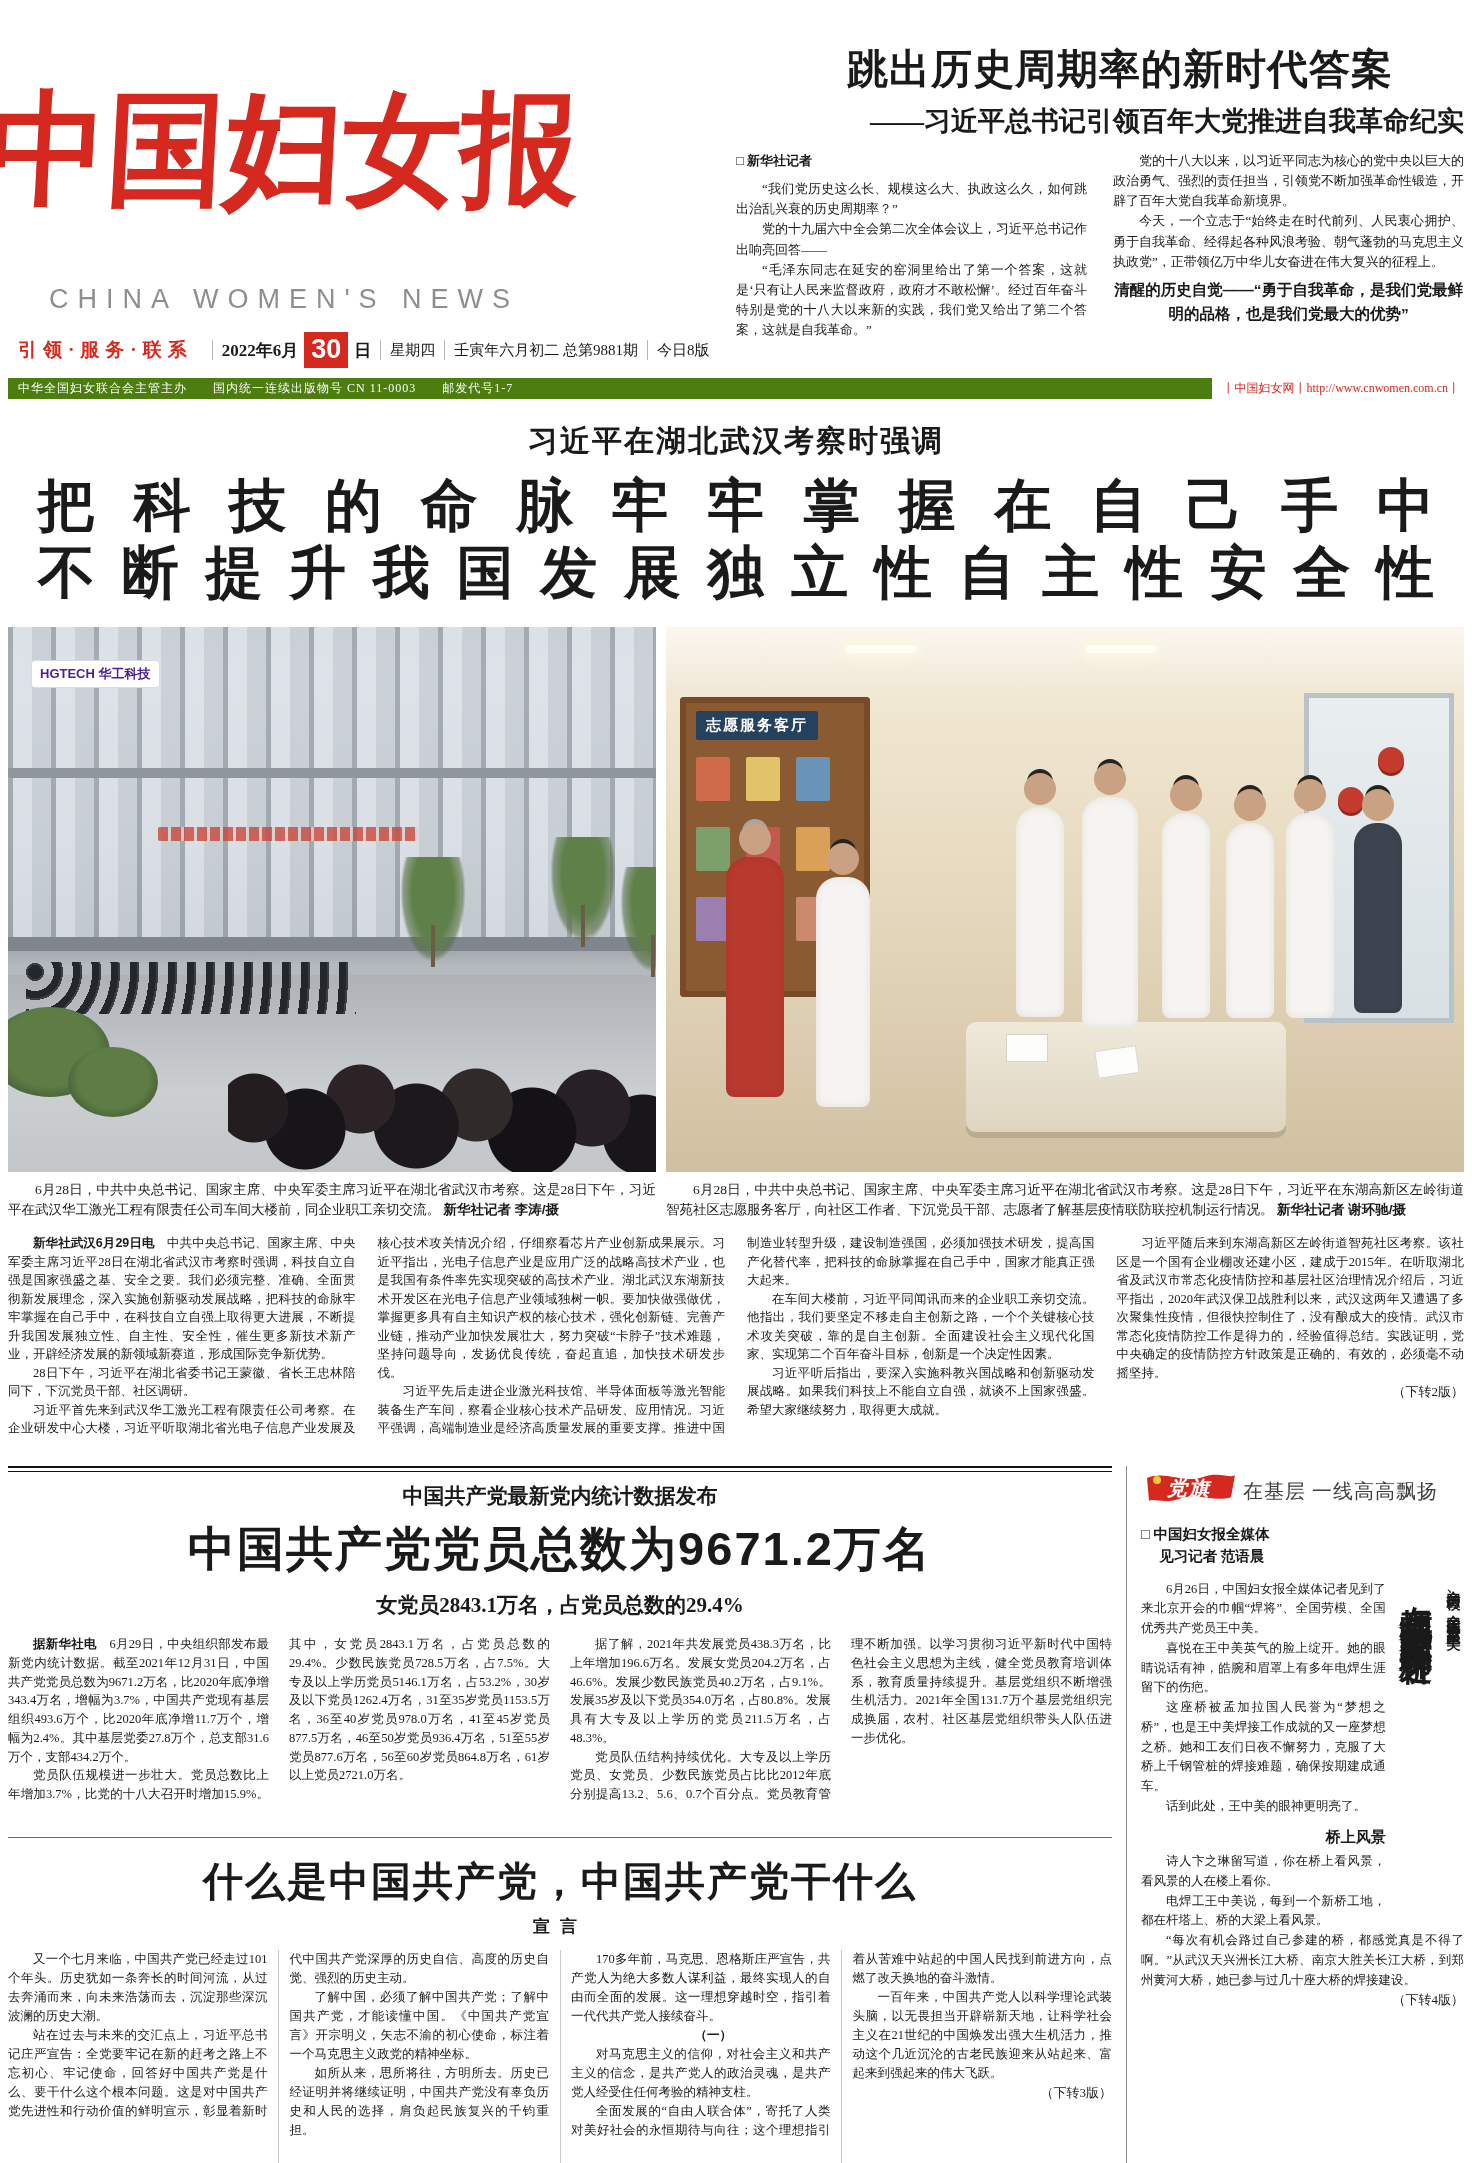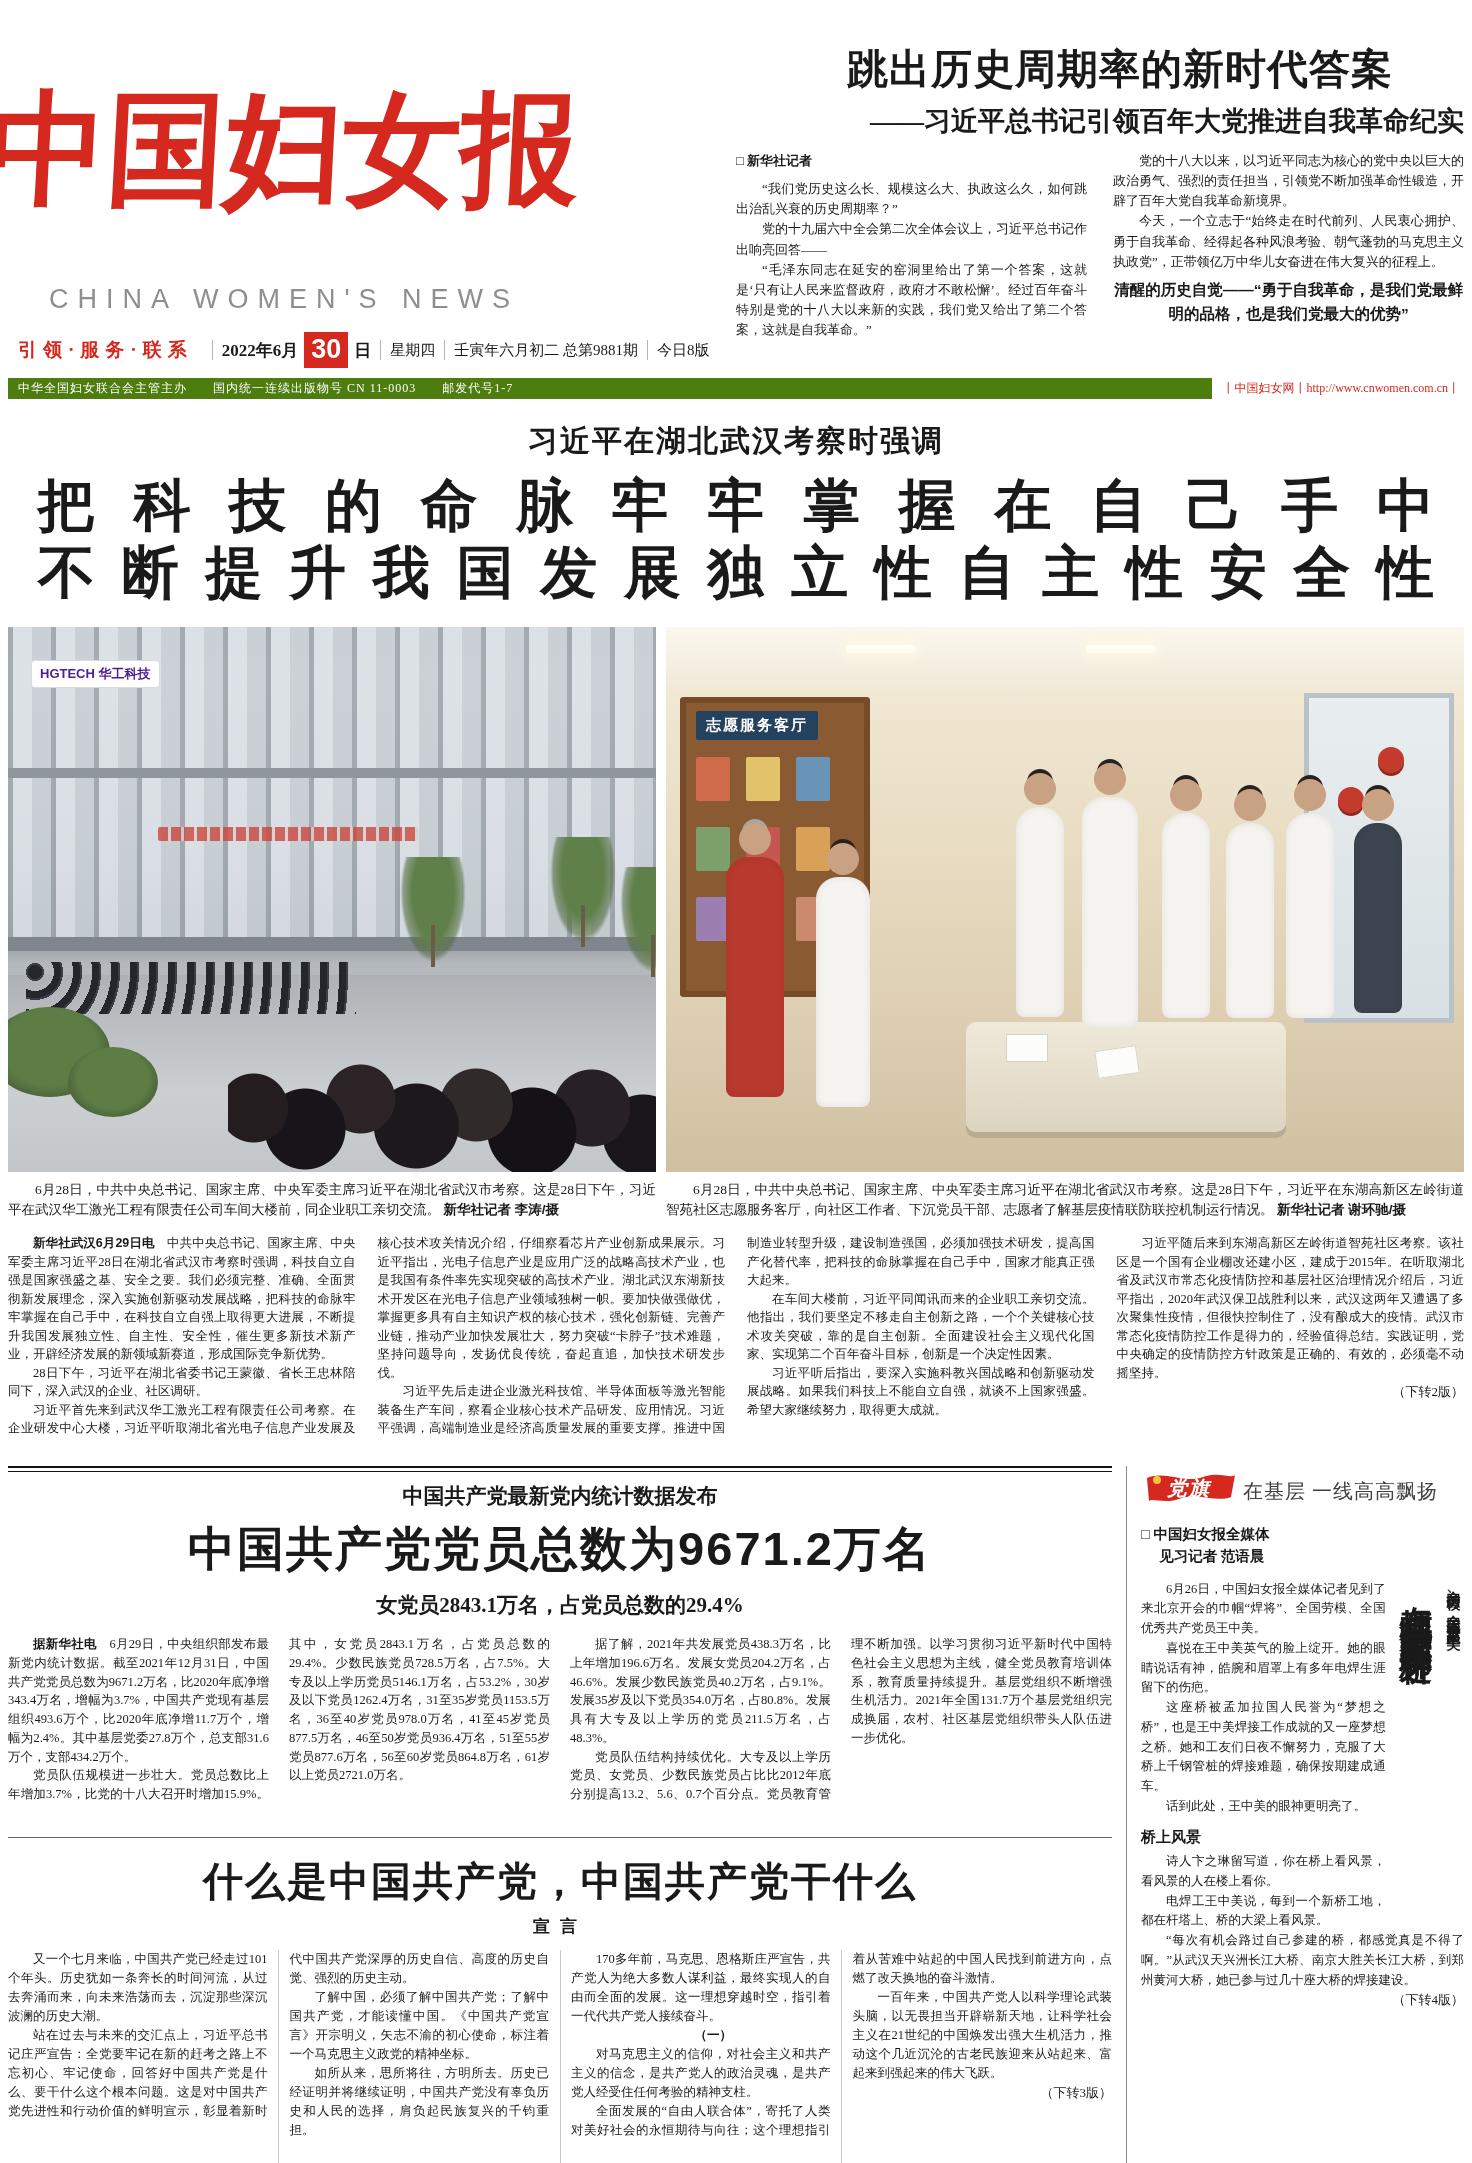--- a/index.html
+++ b/index.html
@@ -103,21 +103,21 @@
   .badge{display:flex;align-items:center;gap:6px;margin:4px 0 12px;text-align:center;}
   .flag{position:relative;width:96px;height:42px;}
   .flag svg{display:block;}
   .flag .fl-txt{position:absolute;left:26px;top:5px;color:#fff;font-weight:900;font-size:20px;font-style:italic;letter-spacing:2px;}
   .badge-rest{color:#404040;font-weight:400;font-size:20px;letter-spacing:1px;white-space:nowrap;}
   .ca-byline{font-weight:700;font-size:14.5px;line-height:1.5;margin-bottom:12px;}
   .ca-text{font-size:12.5px;line-height:1.58;text-align:justify;}
   .vwrap{float:right;height:318px;margin:0 0 6px 10px;display:flex;}
   .vh{writing-mode:vertical-rl;font-family:"Liberation Sans","DejaVu Sans",sans-serif;font-weight:900;font-size:33px;line-height:1.22;letter-spacing:3px;}
   .vk{writing-mode:vertical-rl;font-weight:700;font-size:14px;letter-spacing:2px;margin-left:6px;}
-  .ca-sub{font-weight:900;text-align:left;font-size:15px;margin:8px 0 4px;text-indent:0;font-family:"Liberation Sans",sans-serif;}
+  .ca-sub{font-weight:900;text-align:right;font-size:15px;margin:8px 0 4px;text-indent:0;font-family:"Liberation Sans",sans-serif;}
   .clear{clear:both;}
 </style>
 </head>
 <body>
 
 <div class="page">
   <div class="inner">
 
     <div class="header">
       <div class="masthead">
@@ -224,21 +224,21 @@
           <b>新华社记者 李涛/摄</b>
         </div>
         <div class="cap cap-right">
           <span>6月28日，中共中央总书记、国家主席、中央军委主席习近平在湖北省武汉市考察。这是28日下午，习近平在东湖高新区左岭街道智苑社区志愿服务客厅，向社区工作者、下沉党员干部、志愿者了解基层疫情联防联控机制运行情况。</span>
           <b>新华社记者 谢环驰/摄</b>
         </div>
       </div>
 
       <div class="ms-body">
         <p class="p" style="text-indent:2em;"><b class="lead-b">新华社武汉6月29日电</b><span>　中共中央总书记、国家主席、中央军委主席习近平28日在湖北省武汉市考察时强调，科技自立自强是国家强盛之基、安全之要。我们必须完整、准确、全面贯彻新发展理念，深入实施创新驱动发展战略，把科技的命脉牢牢掌握在自己手中，在科技自立自强上取得更大进展，不断提升我国发展独立性、自主性、安全性，催生更多新技术新产业，开辟经济发展的新领域新赛道，形成国际竞争新优势。</span></p>
-        <p class="p">28日下午，习近平在湖北省委书记王蒙徽、省长王忠林陪同下，深入武汉的企业、社区调研。</p>
+        <p class="p">28日下午，习近平在湖北省委书记王蒙徽、省长王忠林陪同下，下沉党员干部、社区调研。</p>
         <p class="p">习近平首先来到武汉华工激光工程有限责任公司考察。在企业研发中心大楼，习近平听取湖北省光电子信息产业发展及核心技术攻关情况介绍，仔细察看芯片产业创新成果展示。习近平指出，光电子信息产业是应用广泛的战略高技术产业，也是我国有条件率先实现突破的高技术产业。湖北武汉东湖新技术开发区在光电子信息产业领域独树一帜。要加快做强做优，掌握更多具有自主知识产权的核心技术，强化创新链、完善产业链，推动产业加快发展壮大，努力突破“卡脖子”技术难题，坚持问题导向，发扬优良传统，奋起直追，加快技术研发步伐。</p>
         <p class="p">习近平先后走进企业激光科技馆、半导体面板等激光智能装备生产车间，察看企业核心技术产品研发、应用情况。习近平强调，高端制造业是经济高质量发展的重要支撑。推进中国制造业转型升级，建设制造强国，必须加强技术研发，提高国产化替代率，把科技的命脉掌握在自己手中，国家才能真正强大起来。</p>
         <p class="p">在车间大楼前，习近平同闻讯而来的企业职工亲切交流。他指出，我们要坚定不移走自主创新之路，一个个关键核心技术攻关突破，靠的是自主创新。全面建设社会主义现代化国家、实现第二个百年奋斗目标，创新是一个决定性因素。</p>
         <p class="p">习近平听后指出，要深入实施科教兴国战略和创新驱动发展战略。如果我们科技上不能自立自强，就谈不上国家强盛。希望大家继续努力，取得更大成就。</p>
         <p class="p">习近平随后来到东湖高新区左岭街道智苑社区考察。该社区是一个国有企业棚改还建小区，建成于2015年。在听取湖北省及武汉市常态化疫情防控和基层社区治理情况介绍后，习近平指出，2020年武汉保卫战胜利以来，武汉这两年又遭遇了多次聚集性疫情，但很快控制住了，没有酿成大的疫情。武汉市常态化疫情防控工作是得力的，经验值得总结。实践证明，党中央确定的疫情防控方针政策是正确的、有效的，必须毫不动摇坚持。</p>
         <span class="jump">（下转2版）</span>
       </div>
     </div>
 
     <div class="lower">

